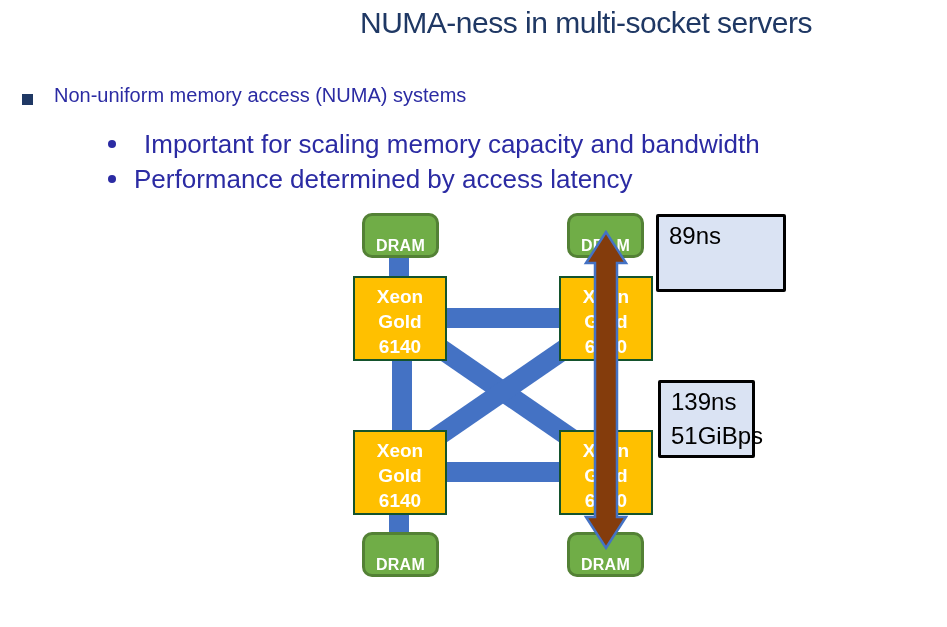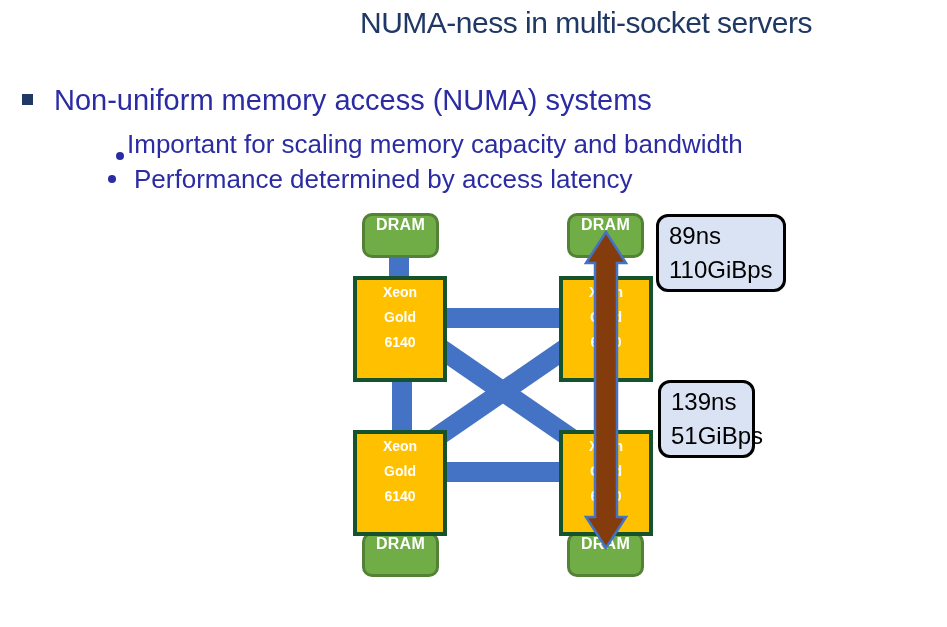--- a/index.html
+++ b/index.html
@@ -4,48 +4,48 @@
 <style>
   html,body{margin:0;padding:0;background:#fff;}
   .slide{position:relative;width:947px;height:627px;background:#ffffff;overflow:hidden;
          font-family:"Liberation Sans", sans-serif;}
 
   
   .title{position:absolute;top:6px;left:230px;width:712px;text-align:center;
          font-size:30px;letter-spacing:-0.5px;color:#1F3864;white-space:nowrap;}
   .row{position:absolute;display:flex;align-items:flex-start;white-space:nowrap;}
   .row-b1{left:22px;top:84px;gap:21px;}
-  .row-sb1{left:116px;top:129px;gap:3px;align-items:flex-end;}
+  .row-sb1{left:108px;top:129px;gap:28px;}
   .row-sb2{left:108px;top:164px;gap:18px;justify-content:flex-end;}
   .sq{width:11px;height:11px;background:#1F3864;margin-top:10px;flex:0 0 auto;}
   .dot{width:8px;height:8px;border-radius:50%;background:#2B2BA3;margin-top:11px;flex:0 0 auto;}
-  .b1-text{font-size:29px;color:#2B2BA3;}
+  .b1-text{font-size:20px;color:#2B2BA3;}
   .sb-text{font-size:26px;color:#2B2BA3;}
 
   
   .links-svg,.arrow-svg{position:absolute;left:0;top:0;pointer-events:none;}
   .links-svg{z-index:1;}
   .arrow-svg{z-index:3;}
   .node{position:absolute;box-sizing:border-box;display:flex;flex-direction:column;
-        align-items:center;justify-content:flex-start;text-align:center;z-index:2;}
+        align-items:center;justify-content:flex-end;text-align:center;z-index:2;}
   .dram{width:77px;height:45px;background:#70AD47;border:3px solid #538135;border-radius:10px;
         color:#fff;font-weight:bold;font-size:16px;letter-spacing:0.3px;}
   .dram-tl{left:362px;top:213px;}
   .dram-tr{left:567px;top:213px;}
   .dram-bl{left:362px;top:532px;}
   .dram-br{left:567px;top:532px;}
-  .cpu{width:94px;height:106px;background:#FFC000;border:4px solid #14532d;
-       color:#fff;font-weight:bold;font-size:14px;line-height:25px;}
+  .cpu{width:94px;height:85px;background:#FFC000;border:2px solid #14532d;
+       color:#fff;font-weight:bold;font-size:19px;line-height:25px;}
   .cpu-tl{left:353px;top:276px;}
   .cpu-tr{left:559px;top:276px;}
   .cpu-bl{left:353px;top:430px;}
   .cpu-br{left:559px;top:430px;}
 
   .callout{position:absolute;box-sizing:border-box;background:#DAE3F3;border:3px solid #000;
-           border-radius:12px;color:#000;font-size:24px;line-height:34px;
+           border-radius:2px;color:#000;font-size:24px;line-height:34px;
            padding:2px 6px 2px 10px;z-index:4;white-space:nowrap;}
   .callout-1{left:656px;top:214px;width:130px;height:78px;}
   .callout-2{left:658px;top:380px;width:97px;height:78px;}
   .link{fill:none;}
 </style>
 </head>
 <body>
 
 <div class="slide">
 
@@ -112,20 +112,19 @@
     <div>Gold</div>
     <div>6140</div>
   </div>
 
   <svg class="arrow-svg" width="947" height="627">
     <polygon stroke-width="2.5" points="606,232 586,263 595,263 595,517 586,517 606,548 626,517 617,517 617,263 626,263" fill="#843C0C" stroke="#4472C4"></polygon>
   </svg>
 
   <div class="callout callout-1">
     <div>89ns</div>
-    <div>110GiBps</div>
   </div>
   <div class="callout callout-2">
     <div>139ns</div>
     <div>51GiBps</div>
   </div>
 
 </div>
 
 </body></html>

